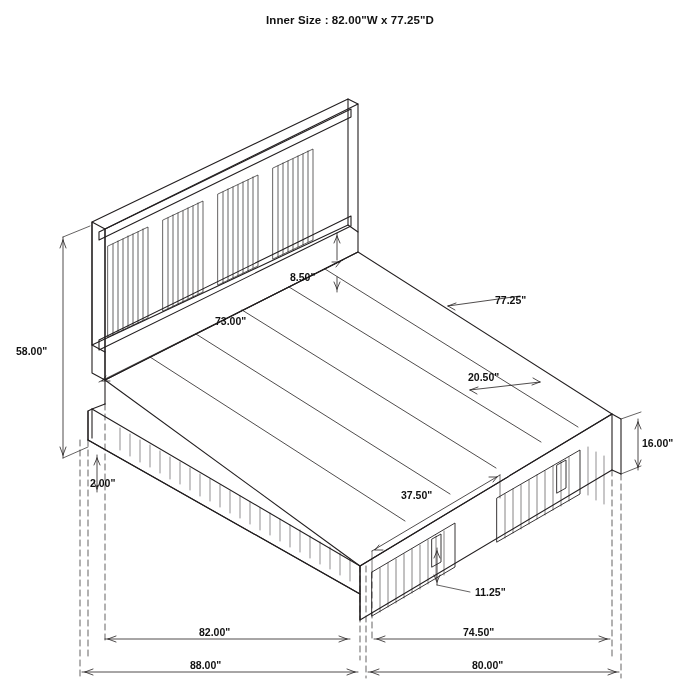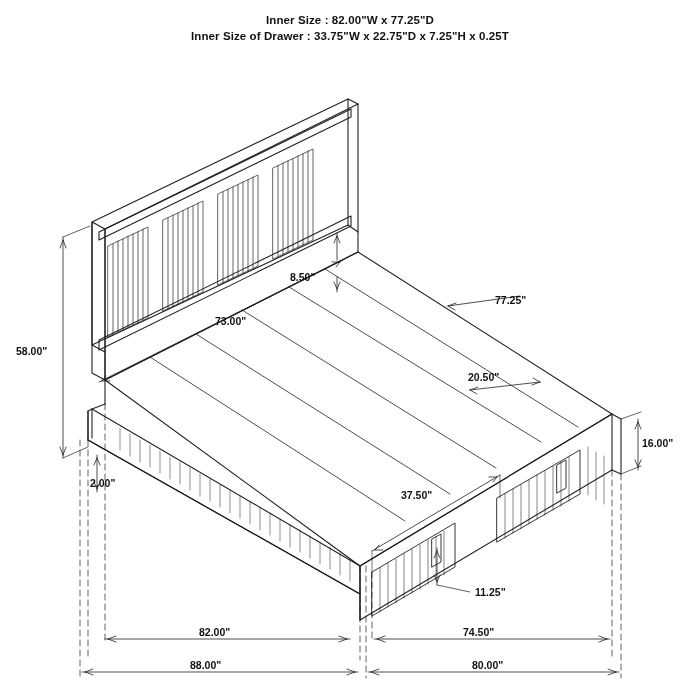--- a/index.html
+++ b/index.html
@@ -10,21 +10,20 @@
   svg{position:absolute;left:0;top:0;}
   .dimtxt{font-family:"Liberation Sans",sans-serif;font-size:10.5px;font-weight:bold;fill:#111;}
 </style>
 </head>
 <body>
 
 <div id="stage">
 
   <div class="hdr">
     <div>Inner Size : 82.00"W x 77.25"D</div>
-    <div>Inner Size of Drawer : 33.75"W x 22.75"D x 7.25"H x 0.25T</div>
   </div>
 
   <svg width="700" height="700" viewBox="0 0 700 700">
     <g fill="none" stroke="#231f20" stroke-width="1.1" stroke-linejoin="round" stroke-linecap="round">
 
       <g>
 
         <path d="M92,222 L92,373 L105,380 L105,229 Z"></path>
         <path d="M92,222 L348,99 L348,225 L92,345 Z"></path>
         <path d="M105,229 L105,380 L358,252 L358,104 Z"></path>

